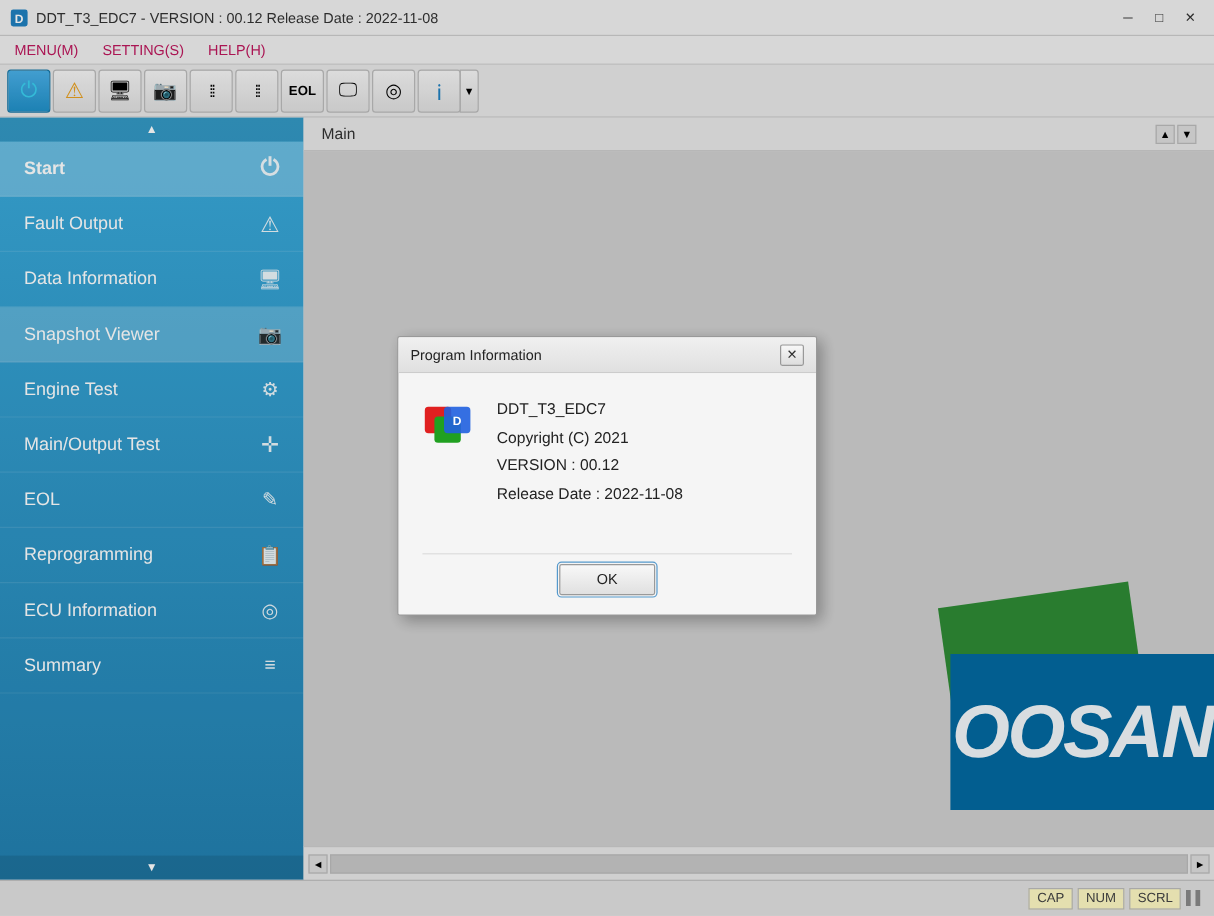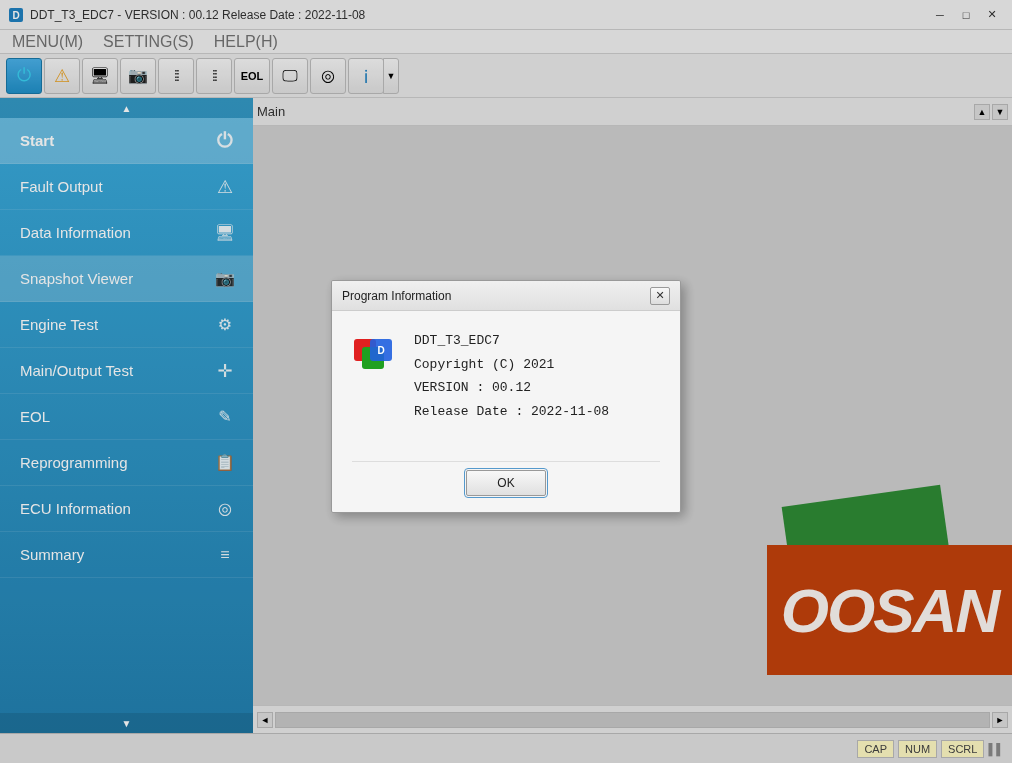--- a/index.html
+++ b/index.html
@@ -61,22 +61,22 @@
       background: #f0f0f0;
       display: flex;
       align-items: center;
       padding: 0 4px;
       gap: 4px;
       border-bottom: 1px solid #ccc;
     }
     .menu-item {
       padding: 2px 8px;
       cursor: pointer;
-      font-size: 16px;
-      color: #737373;
+      font-size: 12px;
+      color: #be185d;
     }
 
     
     #toolbar {
       width: 100%;
       height: 44px;
       background: #e8e8e8;
       display: flex;
       align-items: center;
       padding: 0 6px;
@@ -193,21 +193,21 @@
       overflow: hidden;
     }
     #content-header {
       width: 100%;
       height: 28px;
       background: #e8e8e8;
       border-bottom: 1px solid #ccc;
       display: flex;
       align-items: center;
       justify-content: space-between;
-      padding: 0 4px;
+      padding: 0 15px;
     }
     #content-title {
       font-size: 13px;
       color: #333;
       font-weight: 500;
     }
     .content-scroll-btn {
       width: 16px;
       height: 16px;
       background: #ddd;
@@ -240,23 +240,23 @@
     .doosan-green {
       width: 160px;
       height: 160px;
       background: #2e8b35;
       transform: rotate(-8deg);
       position: absolute;
       right: 60px;
       bottom: 20px;
     }
     .doosan-blue {
-      width: 245px;
+      width: 220px;
       height: 130px;
-      background: #c2410c;
+      background: #0369a1;
       position: absolute;
       right: 0;
       bottom: 0;
       display: flex;
       align-items: center;
       justify-content: center;
       overflow: hidden;
     }
     .doosan-text {
       font-size: 62px;
@@ -384,21 +384,20 @@
       height: 48px;
       flex-shrink: 0;
       display: flex;
       align-items: center;
       justify-content: center;
     }
     #dialog-info-text {
       display: flex;
       flex-direction: column;
       gap: 4px;
-      font-family: Liberation Mono, monospace;
     }
     #dialog-info-text span {
       font-size: 13px;
       color: #222;
       line-height: 1.5;
     }
     #dialog-footer {
       display: flex;
       justify-content: center;
       padding-top: 8px;

